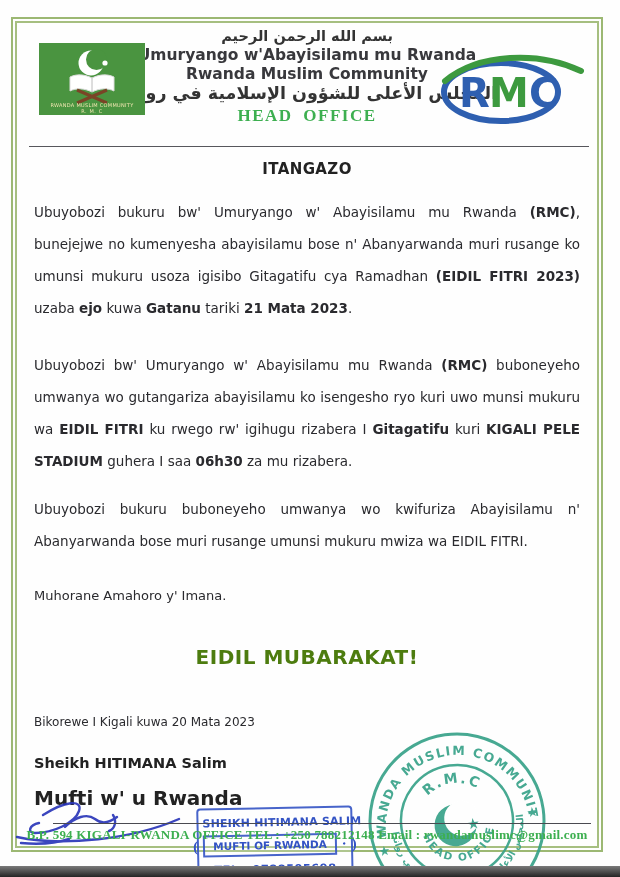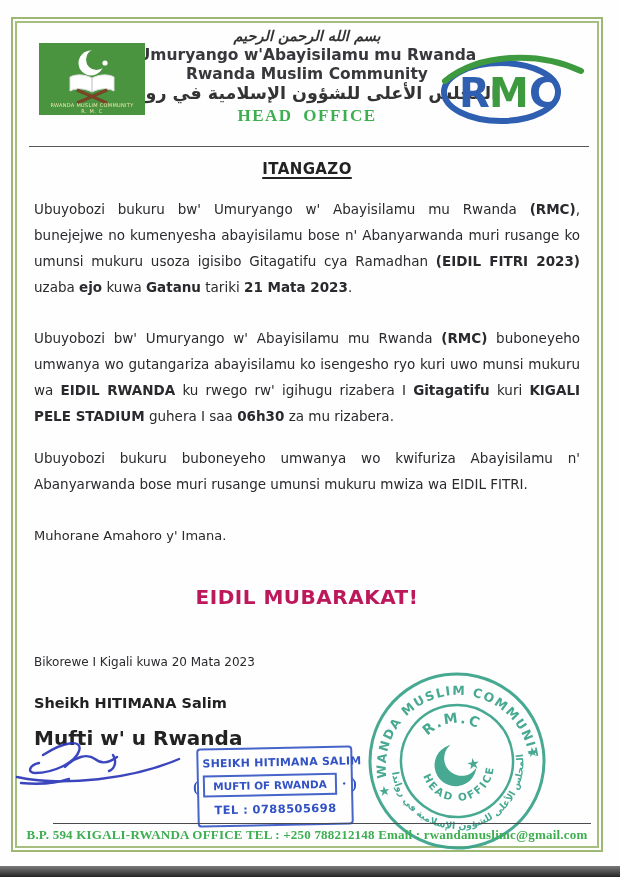--- a/index.html
+++ b/index.html
@@ -6,41 +6,41 @@
   .page{position:relative;width:620px;height:877px;background:#fefefe;overflow:hidden;
         font-family:"DejaVu Sans",sans-serif;color:#2a2a2e;}
   .photo-edge{position:absolute;left:0;bottom:0;width:620px;height:11px;
         background:linear-gradient(#7a7a7a,#242424);}
   .frame{position:absolute;left:11px;top:17px;width:592px;height:835px;
         border:2.5px solid #9cb873;padding:2px;box-sizing:border-box;}
   .frame-inner{position:relative;width:100%;height:100%;border:2px solid #a6bf80;box-sizing:border-box;}
 
   
   .header{position:relative;height:120px;text-align:center;}
-  .bismillah{padding-top:5px;font-size:14.5px;font-weight:700;color:#333;font-style:italic;}
+  .bismillah{padding-top:5px;font-size:14.5px;font-weight:700;color:#333;}
   .org-kin{margin-top:2px;font-size:15.5px;font-weight:700;color:#38383c;}
   .org-eng{margin-top:1px;font-size:15.5px;font-weight:700;color:#38383c;}
   .org-ar{margin-top:0;font-size:17.5px;font-weight:700;color:#333;}
   .head-office{margin-top:3px;font-family:"Liberation Serif",serif;font-size:17px;font-weight:700;
         color:#3daf50;letter-spacing:1.5px;word-spacing:5px;}
   .flag-logo{position:absolute;left:22px;top:20px;}
   .rmc-logo{position:absolute;right:12px;top:22px;}
 
   .divider{margin:3px 8px 0 12px;border-top:1.6px solid #57575c;}
 
   .doc-title{margin-top:13px;text-align:center;font-size:15px;font-weight:700;letter-spacing:.4px;
-        text-decoration:underline;text-decoration-thickness:2px;text-underline-offset:3px;color:#222;}
+        text-decoration-thickness:2px;text-underline-offset:3px;color:#222;}
 
-  .para{margin:18px 17px 0 17px;font-size:13.5px;line-height:26px;text-align:justify;}
+  .para{margin:18px 17px 0 17px;font-size:13.5px;line-height:32px;text-align:justify;}
   .para.p2{margin-top:25px;}
   .para.p3{margin-top:16px;}
   .closing{margin:26px 17px 0 17px;font-size:13px;line-height:26px;}
   b{font-weight:700;}
 
-  .greeting{margin-top:36px;text-align:center;font-size:20px;font-weight:700;letter-spacing:.5px;color:#be185d;}
+  .greeting{margin-top:36px;text-align:center;font-size:20px;font-weight:700;letter-spacing:.5px;color:#4d7c0f;}
   .place-date{margin:46px 17px 8px 17px;font-size:12px;}
 
   .sign-area{position:relative;margin-top:26px;height:214px;}
   .sig-name{position:absolute;left:17px;top:0;font-size:14.5px;font-weight:700;color:#222;}
   .sig-title{position:absolute;left:17px;top:31px;font-size:20px;font-weight:700;color:#222;}
   .signature{position:absolute;left:-4px;top:38px;}
 
   .rect-stamp{position:absolute;left:180px;top:52px;width:156px;box-sizing:border-box;
         border:2.5px solid rgba(51,83,196,.9);border-radius:4px;color:#3353c4;text-align:center;
         padding:7px 4px 8px 4px;transform:rotate(-1.2deg);background:rgba(255,255,255,.2);}
@@ -96,21 +96,21 @@
         <div class="org-eng">Rwanda Muslim Community</div>
         <div class="org-ar">المجلس الأعلى للشؤون الإسلامية في رواندا</div>
         <div class="head-office">HEAD OFFICE</div>
       </div>
 
       <div class="divider"></div>
 
       <div class="doc-title">ITANGAZO</div>
 
       <p class="para p1"><span>Ubuyobozi bukuru bw' Umuryango w' Abayisilamu mu Rwanda </span><b>(RMC)</b><span>, bunejejwe no kumenyesha abayisilamu bose n' Abanyarwanda muri rusange ko umunsi mukuru usoza igisibo Gitagatifu cya Ramadhan </span><b>(EIDIL FITRI 2023)</b><span> uzaba </span><b>ejo</b><span> kuwa </span><b>Gatanu</b><span> tariki </span><b>21 Mata 2023</b><span>.</span></p>
-      <p class="para p2"><span>Ubuyobozi bw' Umuryango w' Abayisilamu mu Rwanda </span><b>(RMC)</b><span> buboneyeho umwanya wo gutangariza abayisilamu ko isengesho ryo kuri uwo munsi mukuru wa </span><b>EIDIL RWANDA</b><span> ku rwego rw' igihugu rizabera I </span><b>Gitagatifu</b><span> kuri </span><b>KIGALI PELE STADIUM</b><span> guhera I saa </span><b>06h30</b><span> za mu rizabera.</span></p>
+      <p class="para p2"><span>Ubuyobozi bw' Umuryango w' Abayisilamu mu Rwanda </span><b>(RMC)</b><span> buboneyeho umwanya wo gutangariza abayisilamu ko isengesho ryo kuri uwo munsi mukuru wa </span><b>EIDIL FITRI</b><span> ku rwego rw' igihugu rizabera I </span><b>Gitagatifu</b><span> kuri </span><b>KIGALI PELE STADIUM</b><span> guhera I saa </span><b>06h30</b><span> za mu rizabera.</span></p>
       <p class="para p3"><span>Ubuyobozi bukuru buboneyeho umwanya wo kwifuriza Abayisilamu n' Abanyarwanda bose muri rusange umunsi mukuru mwiza wa EIDIL FITRI.</span></p>
 
       <div class="closing">Muhorane Amahoro y' Imana.</div>
 
       <div class="greeting">EIDIL MUBARAKAT!</div>
 
       <div class="place-date">Bikorewe I Kigali kuwa 20 Mata 2023</div>
 
       <div class="sign-area">
         <div class="sig-name">Sheikh HITIMANA Salim</div>

